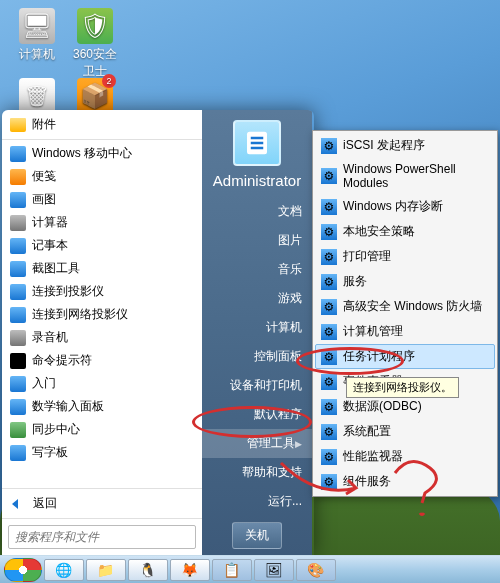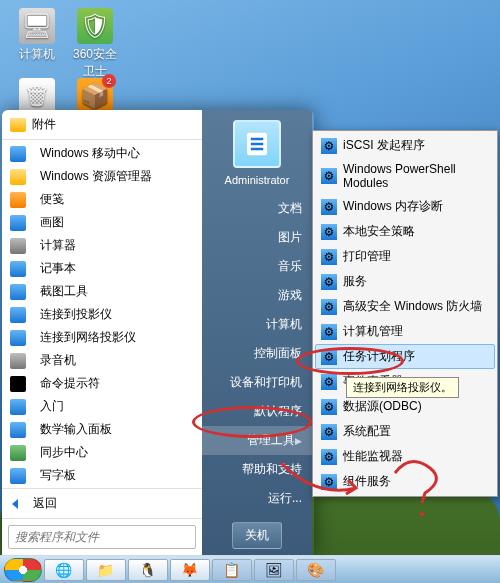--- a/index.html
+++ b/index.html
@@ -12,31 +12,31 @@
 .di2{top:8px;left:70px}.di2 .ic{background:linear-gradient(#8bc34a,#4caf50)}
 .di3{top:78px;left:12px}.di3 .ic{background:linear-gradient(#fff,#ddd);font-size:20px}
 .di4{top:78px;left:70px}.di4 .ic{background:linear-gradient(#ffa726,#fb8c00)}
 .badge{position:absolute;top:-4px;right:4px;background:#e53935;color:#fff;font-size:9px;width:14px;height:14px;border-radius:50%;line-height:14px}
 
 .start-menu{position:absolute;left:2px;bottom:28px;width:312px;height:445px;display:flex;border-radius:6px 6px 0 0;overflow:hidden;box-shadow:0 0 20px rgba(0,0,0,.5)}
 .sm-left{width:200px;background:#fff;display:flex;flex-direction:column}
 .sm-header{padding:6px 8px;border-bottom:1px solid #e0e0e0;display:flex;align-items:center;gap:6px}
 .sm-header .fic{width:16px;height:14px;background:linear-gradient(#ffe082,#ffb300);border-radius:1px 1px 2px 2px}
 .sm-list{flex:1;overflow-y:auto;padding:2px 0}
-.sm-item{display:flex;align-items:center;gap:14px;padding:3px 8px;cursor:pointer}
+.sm-item{display:flex;align-items:center;gap:6px;padding:3px 8px;cursor:pointer}
 .sm-item .ic{width:16px;height:16px;flex-shrink:0;border-radius:2px;display:flex;align-items:center;justify-content:center;font-size:11px}
 .sm-back{padding:6px 10px;border-top:1px solid #e0e0e0;display:flex;align-items:center;gap:15px;cursor:pointer}
 .sm-back .ar{width:0;height:0;border-top:5px solid transparent;border-bottom:5px solid transparent;border-right:6px solid #1976d2}
 .sm-search{padding:6px;border-top:1px solid #e0e0e0}
 .sm-search input{width:100%;padding:4px 6px;border:1px solid #bbb;border-radius:2px;font-style:italic;color:#888}
 
 .sm-right{width:110px;background:linear-gradient(180deg,#5a7a9a 0%,#4a6a8a 50%,#3d5a7a 100%);color:#fff;display:flex;flex-direction:column;position:relative}
 .sm-avatar{width:48px;height:48px;margin:10px auto 6px;background:linear-gradient(#b3e5fc,#81d4fa);border:2px solid rgba(255,255,255,.6);border-radius:4px;display:flex;align-items:center;justify-content:center}
 .sm-avatar svg{width:30px;height:30px}
-.sm-user{text-align:center;font-size:11px;margin-bottom:8px}
+.sm-user{text-align:center;font-size:15px;margin-bottom:8px}
 .sm-rlist{flex:1}
 .sm-ritem{padding:6px 10px;cursor:pointer;font-size:12px;display:flex;justify-content:flex-end;align-items:center}
 .sm-ritem:hover,.sm-ritem.hi{background:rgba(255,255,255,.2)}
 .sm-ritem .arr{font-size:9px;opacity:.7}
 .sm-shutdown{padding:6px;display:flex;justify-content:center}
 .sm-shutdown button{background:linear-gradient(#6a8aaa,#4a6a8a);border:1px solid rgba(255,255,255,.3);color:#fff;padding:4px 12px;border-radius:3px;font-size:12px;cursor:pointer}
 
 .submenu{position:absolute;left:312px;bottom:86px;width:186px;background:#f5f5f5;border:1px solid #999;box-shadow:2px 2px 8px rgba(0,0,0,.4);padding:2px}
 .sub-item{display:flex;align-items:center;gap:6px;padding:4px 6px;cursor:pointer}
 .sub-item:hover,.sub-item.hi{background:#cde8ff;border:1px solid #7db8e8;padding:3px 5px;border-radius:2px}
@@ -89,24 +89,20 @@
 <div class="start-menu">
   <div class="sm-left">
     <div class="sm-header">
       <div class="fic"></div>
       <span>附件</span>
     </div>
     <div class="sm-list" id="sm-list">
         <div class="sm-item">
           <div class="ic ic-blue"></div>
           <span>Windows 移动中心</span>
-        </div>
-        <div class="sm-item">
-          <div class="ic ic-folder"></div>
-          <span>Windows 资源管理器</span>
         </div>
         <div class="sm-item">
           <div class="ic ic-orange"></div>
           <span>便笺</span>
         </div>
         <div class="sm-item">
           <div class="ic ic-blue"></div>
           <span>画图</span>
         </div>
         <div class="sm-item">

